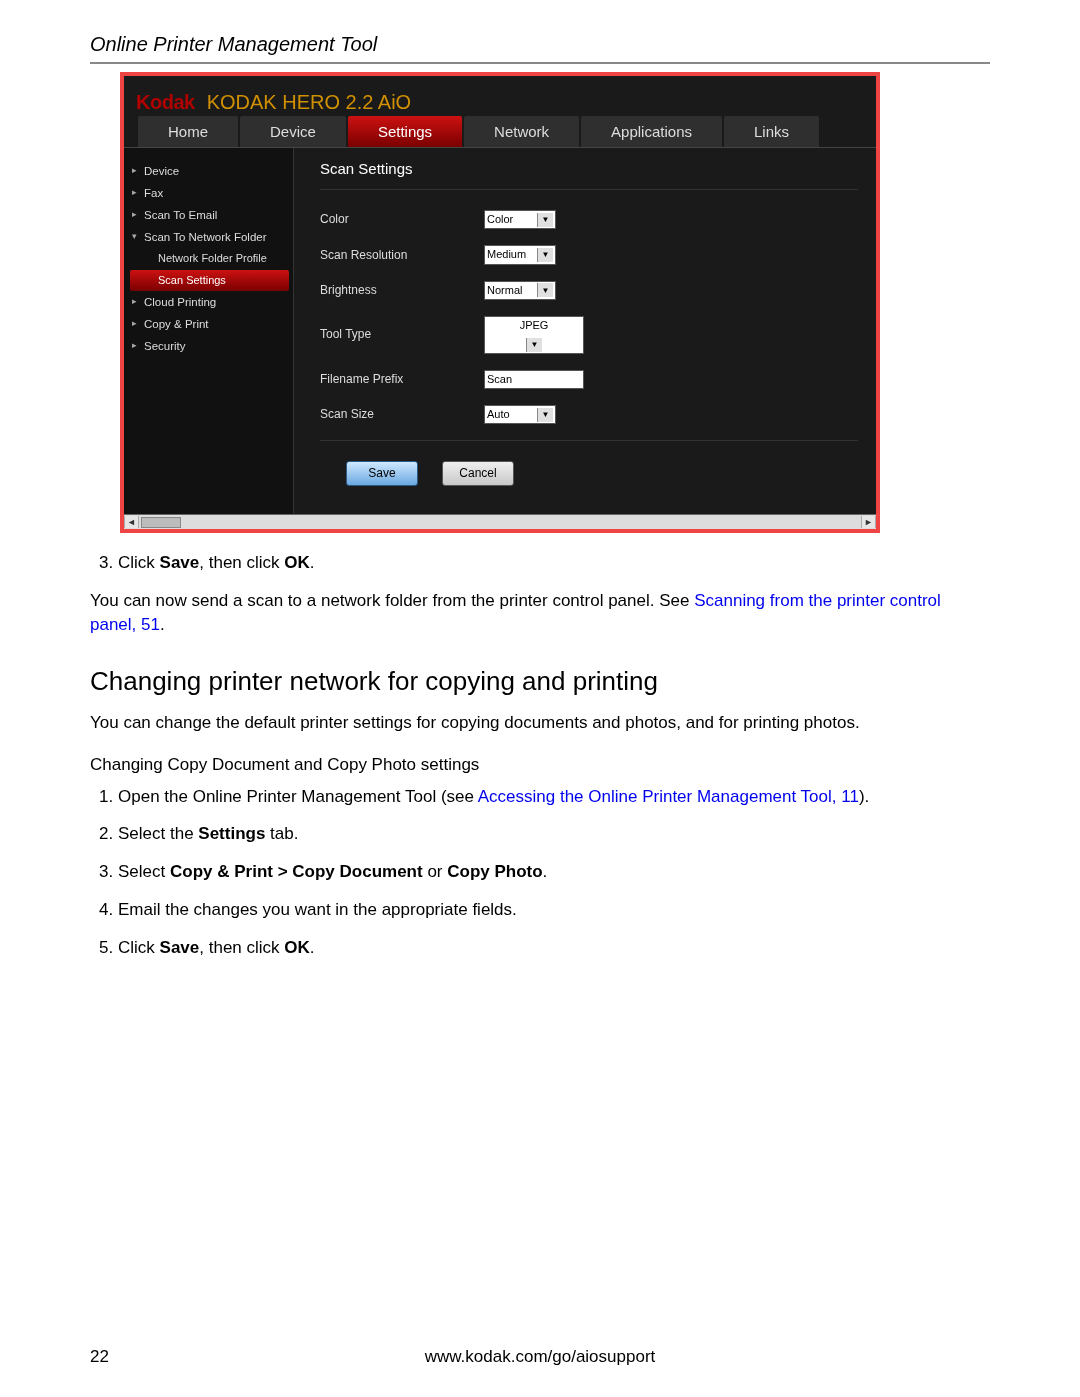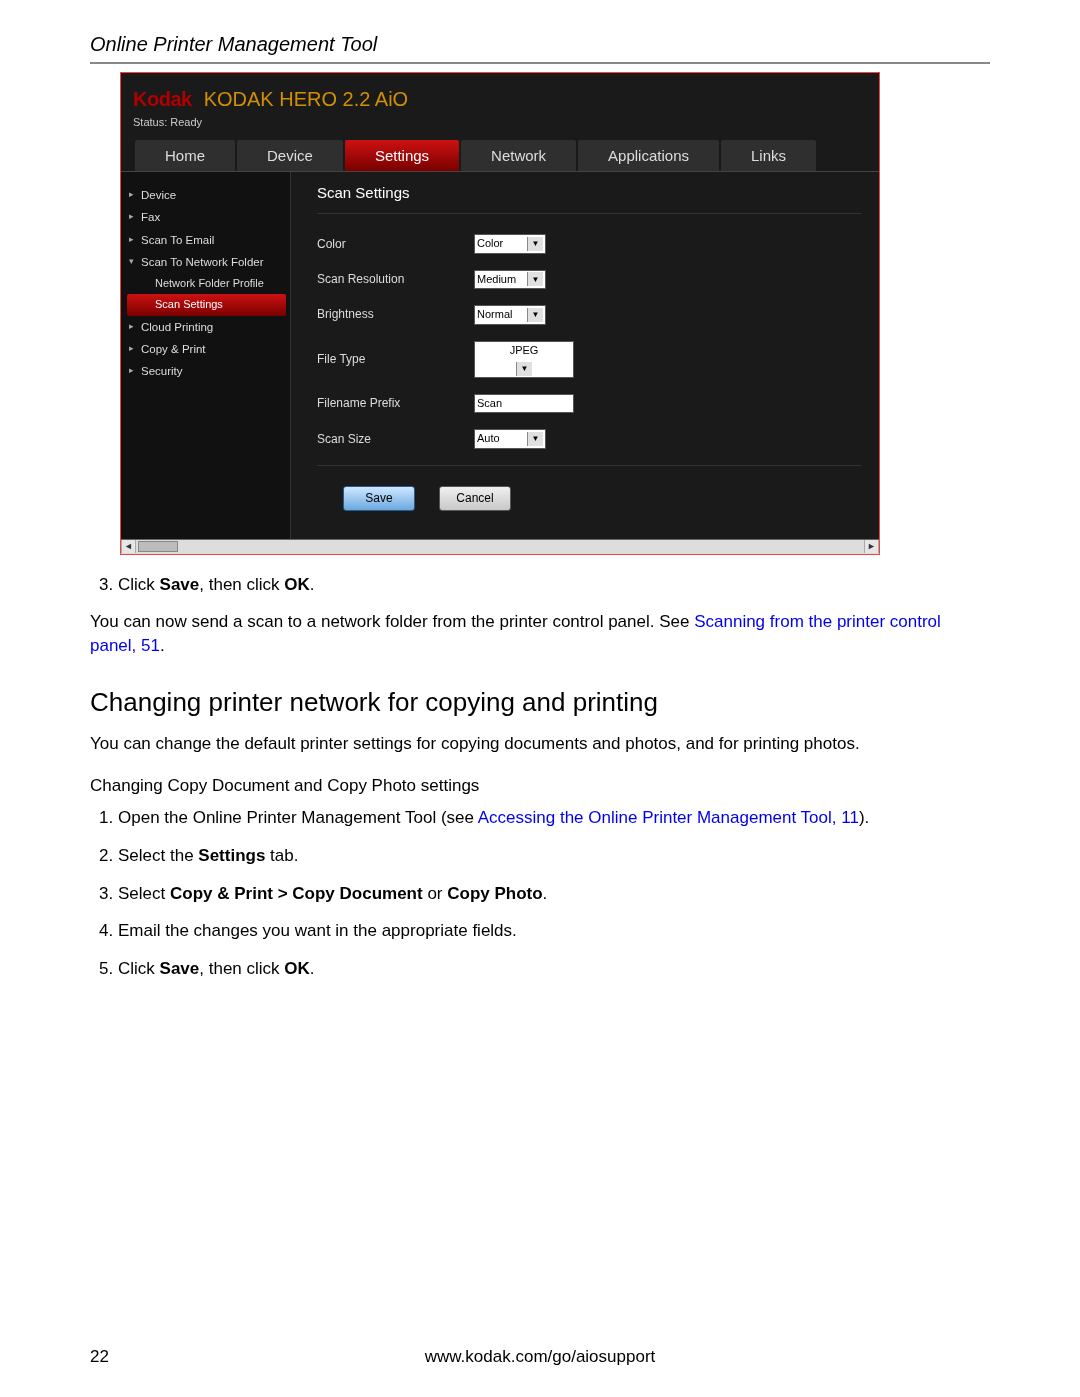--- a/index.html
+++ b/index.html
@@ -16,21 +16,21 @@
   .doc-header {
     font-style: italic;
     font-size: 20px;
     border-bottom: 2px solid #888;
     padding-bottom: 4px;
     margin-bottom: 8px;
   }
   .screenshot-wrapper {
     margin: 0 0 18px 30px;
     width: 760px;
-    border: 1px solid #ef4444;
+    border: 4px solid #ef4444;
     background: #1a1a1a;
     color: #ddd;
     font-size: 12px;
     position: relative;
   }
   .shot-inner { padding: 6px 0 0 0; }
   .brand-row {
     display: flex;
     align-items: center;
     gap: 12px;
@@ -116,21 +116,21 @@
   .pane-title {
     font-size: 15px;
     color: #fff;
     padding-bottom: 10px;
     border-bottom: 1px solid #333;
     margin-bottom: 20px;
   }
   .field-row {
     display: flex;
     align-items: center;
-    gap: 17px;
+    gap: 24px;
     margin-bottom: 16px;
   }
   .field-label { width: 140px; color: #ddd; font-size: 12px; }
   .fake-select, .fake-input {
     background: #fff;
     color: #000;
     font-size: 11px;
     padding: 1px 2px;
     border: 1px solid #555;
     display: inline-flex;
@@ -210,25 +210,20 @@
 </head>
 <body>
 
 <div class="doc-header">Online Printer Management Tool</div>
 
 <div class="screenshot-wrapper">
   <div class="shot-inner">
     <div class="brand-row">
       <span class="brand">Kodak</span>
       <span class="model">KODAK HERO 2.2 AiO</span>
-    </div>
-    <div class="status-line">
-      <span>Status:</span>
-      <span> </span>
-      <span>Ready</span>
     </div>
     <div class="tabbar">
       <div class="tab">Home</div>
       <div class="tab">Device</div>
       <div class="tab active">Settings</div>
       <div class="tab">Network</div>
       <div class="tab">Applications</div>
       <div class="tab">Links</div>
     </div>
     <div class="workarea">
@@ -261,21 +256,21 @@
           </div>
         </div>
         <div class="field-row">
           <div class="field-label">Brightness</div>
           <div class="fake-select sel-sm">
             <span>Normal</span>
             <span class="dd-btn">▼</span>
           </div>
         </div>
         <div class="field-row">
-          <div class="field-label">File Type</div>
+          <div class="field-label">Tool Type</div>
           <div class="fake-select sel-md">
             <span>JPEG</span>
             <span class="dd-btn">▼</span>
           </div>
         </div>
         <div class="field-row">
           <div class="field-label">Filename Prefix</div>
           <div class="fake-input sel-tx">
             <span>Scan</span>
           </div>

